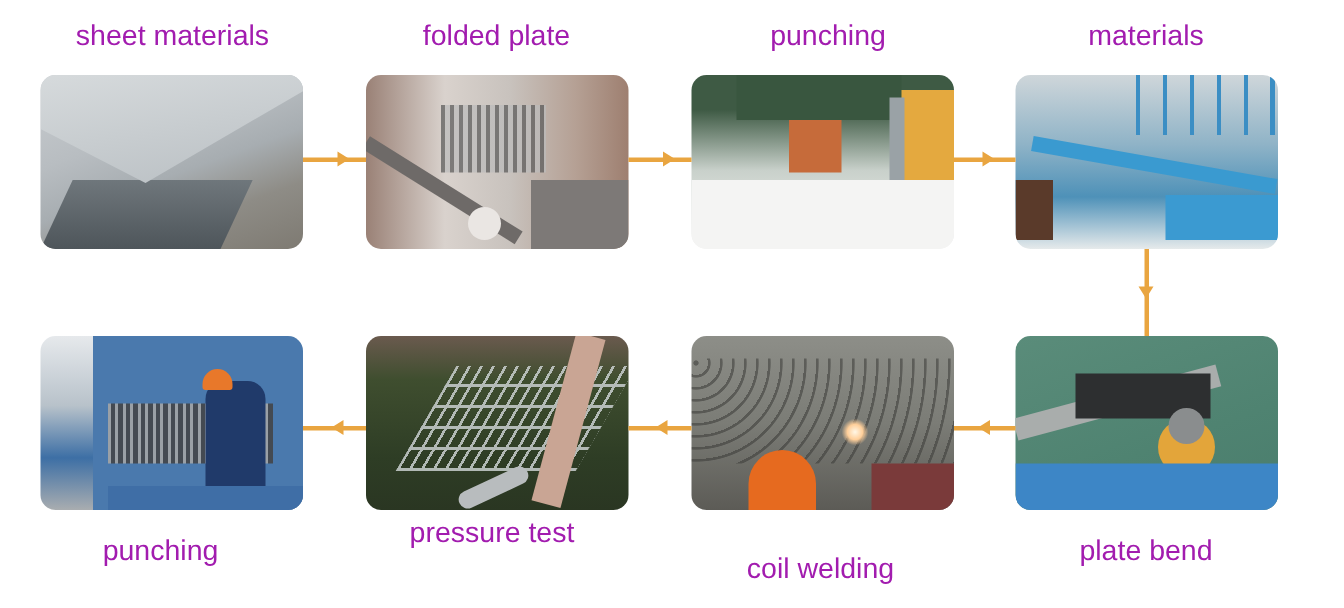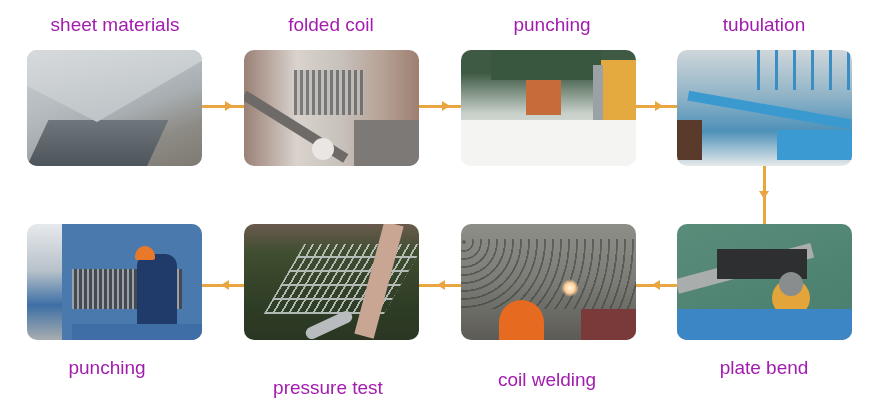--- a/index.html
+++ b/index.html
@@ -8,23 +8,23 @@
   .photo { position:absolute; width:175px; height:116px; border-radius:10px; overflow:hidden; }
   .arrow-h { position:absolute; height:3px; background:var(--arrow); }
   .arrow-v { position:absolute; width:3px; background:var(--arrow); }
   .head { position:absolute; width:0; height:0; }
   :root { --arrow:#e9a540; }
 </style>
 </head>
 <body>
 
 <div class="label" style="left:15px;top:14px;">sheet materials</div>
-<div class="label" style="left:231px;top:14px;">folded coil</div>
+<div class="label" style="left:231px;top:14px;">folded plate</div>
 <div class="label" style="left:452px;top:14px;">punching</div>
-<div class="label" style="left:664px;top:14px;">tubulation</div>
+<div class="label" style="left:664px;top:14px;">materials</div>
 
 <div class="photo" style="left:27px;top:50px;background:linear-gradient(160deg,#c9cdd0 0%,#b8bdc1 35%,#a7adb1 55%,#8e8c86 75%,#7e7a72 100%);">
   <div style="position:absolute;left:0;top:70px;width:120px;height:46px;background:linear-gradient(180deg,#6f777c,#4e555a);transform:skewX(-25deg);transform-origin:left bottom;"></div>
   <div style="position:absolute;left:0;top:0;width:175px;height:72px;background:linear-gradient(170deg,#d6dadc,#b9bfc3);clip-path:polygon(0 0,100% 0,100% 15%,40% 100%,0 50%);"></div>
 </div>
 <div class="photo" style="left:244px;top:50px;background:linear-gradient(90deg,#9a8176 0%,#d9d2cd 30%,#c8c2bd 55%,#b5a094 80%,#9e7f70 100%);">
   <div style="position:absolute;left:50px;top:20px;width:70px;height:45px;background:repeating-linear-gradient(90deg,#555 0 3px,#bbb 3px 6px);opacity:.7;"></div>
   <div style="position:absolute;left:0;top:40px;width:120px;height:10px;background:#6e6a68;transform:rotate(32deg);transform-origin:left;"></div>
   <div style="position:absolute;left:68px;top:88px;width:22px;height:22px;border-radius:50%;background:#eae6e3;"></div>
   <div style="position:absolute;left:110px;top:70px;width:65px;height:46px;background:#7d7977;"></div>
@@ -80,15 +80,15 @@
 </div>
 
 <div class="arrow-h" style="left:636px;top:284px;width:41px;"></div>
 <div class="head" style="left:652px;top:280px;border-right:8px solid var(--arrow);border-top:5px solid transparent;border-bottom:5px solid transparent;"></div>
 <div class="arrow-h" style="left:419px;top:284px;width:42px;"></div>
 <div class="head" style="left:437px;top:280px;border-right:8px solid var(--arrow);border-top:5px solid transparent;border-bottom:5px solid transparent;"></div>
 <div class="arrow-h" style="left:202px;top:284px;width:42px;"></div>
 <div class="head" style="left:221px;top:280px;border-right:8px solid var(--arrow);border-top:5px solid transparent;border-bottom:5px solid transparent;"></div>
 
 <div class="label" style="left:7px;top:357px;">punching</div>
-<div class="label" style="left:228px;top:345px;margin-top:32px;">pressure test</div>
+<div class="label" style="left:228px;top:345px;">pressure test</div>
 <div class="label" style="left:447px;top:357px;margin-top:12px;">coil welding</div>
 <div class="label" style="left:664px;top:357px;">plate bend</div>
 
 </body></html>

